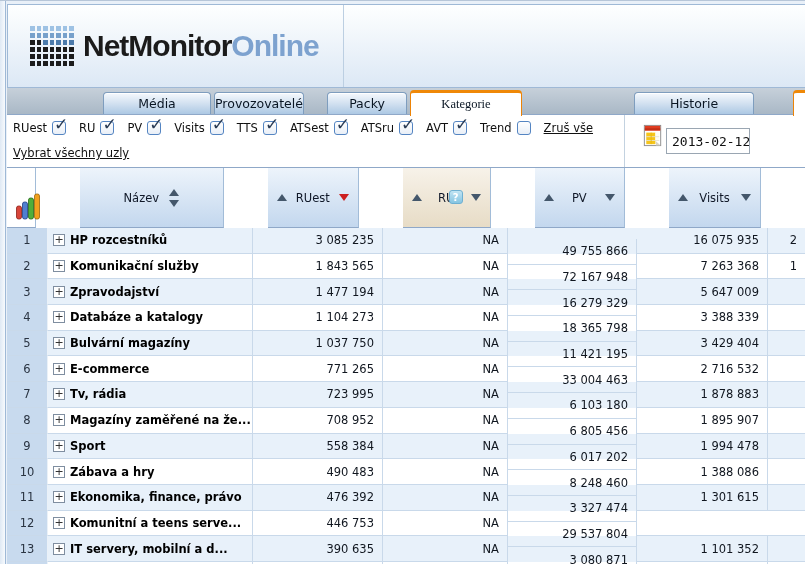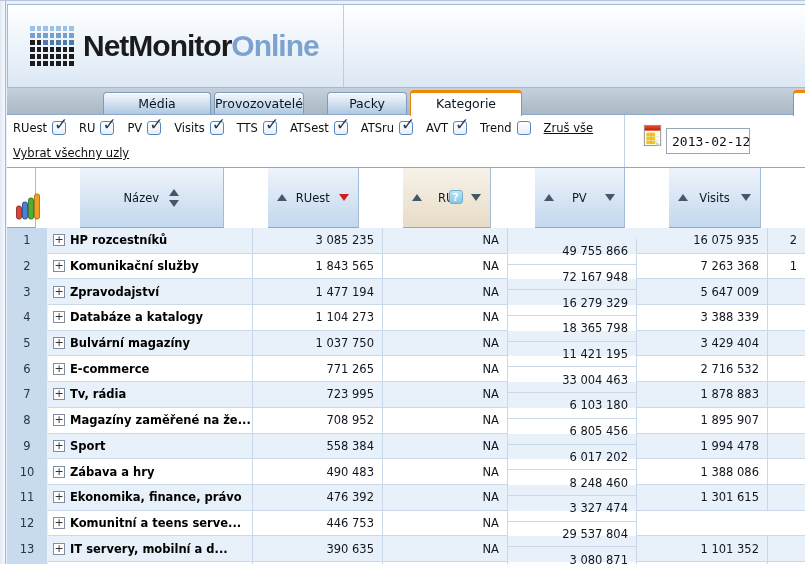--- a/index.html
+++ b/index.html
@@ -23,21 +23,21 @@
   .logo-text .online{ color:#7da2cf; }
 
   
   .tab-strip{ position:absolute; left:7px; top:87px; right:0; height:27px;
     background:linear-gradient(#c6d0da,#a8b7c5); }
   .tab{ position:absolute; bottom:0; height:23px; border:1px solid #7e9dbe; border-bottom:none;
     border-radius:4px 4px 0 0; background:linear-gradient(#f5f9fd 0%,#d4e2f1 45%,#a9c6e2 100%);
     box-shadow:inset 0 1px 0 #ffffff; text-align:center; font-size:12.5px; color:#0a1624;
     line-height:21px; cursor:pointer; }
   .tab.active{ background:#ffffff; border:1px solid #ec8306; border-top:3px solid #ef8807;
-    border-bottom:none; height:26px; bottom:-1px; z-index:3; line-height:22px; }
+    border-bottom:none; height:26px; bottom:-1px; z-index:3; line-height:22px;font-family:Liberation Serif, serif; }
   .tab0{ left:96px;  width:108px; }
   .tab1{ left:207px; width:90px; }
   .tab2{ left:320px; width:80px;text-align:center;  }
   .tab3{ left:403px; width:112px; }
   .tab4{ left:627px; width:120px; }
   .tab5{ left:786px; width:30px;  }
 
   
   .filter-panel{ position:absolute; left:7px; top:113px; right:0; height:54px; background:#ffffff;
     border-top:1px solid #8fa8c8; border-bottom:1px solid #8fa8c8; z-index:2; }
@@ -150,20 +150,21 @@
     <span class="logo-text"><span>NetMonitor</span><span class="online">Online</span></span>
   </div>
   <div style="flex:1"></div>
 </div>
 
 <div class="tab-strip" id="tabStrip">
     <div class="tab tab0">Média</div>
     <div class="tab tab1">Provozovatelé</div>
     <div class="tab tab2">Packy</div>
     <div class="tab tab3 active">Kategorie</div>
+    <div class="tab tab4">Historie</div>
     <div class="tab tab5 active"></div>
   </div>
 
 <div class="filter-panel">
   <div class="filter-left">
     <div class="metric-row" id="metricRow">
         <span class="metric">
           <span class="lbl">RUest</span>
           <span class="cb checked"></span>
         </span>

